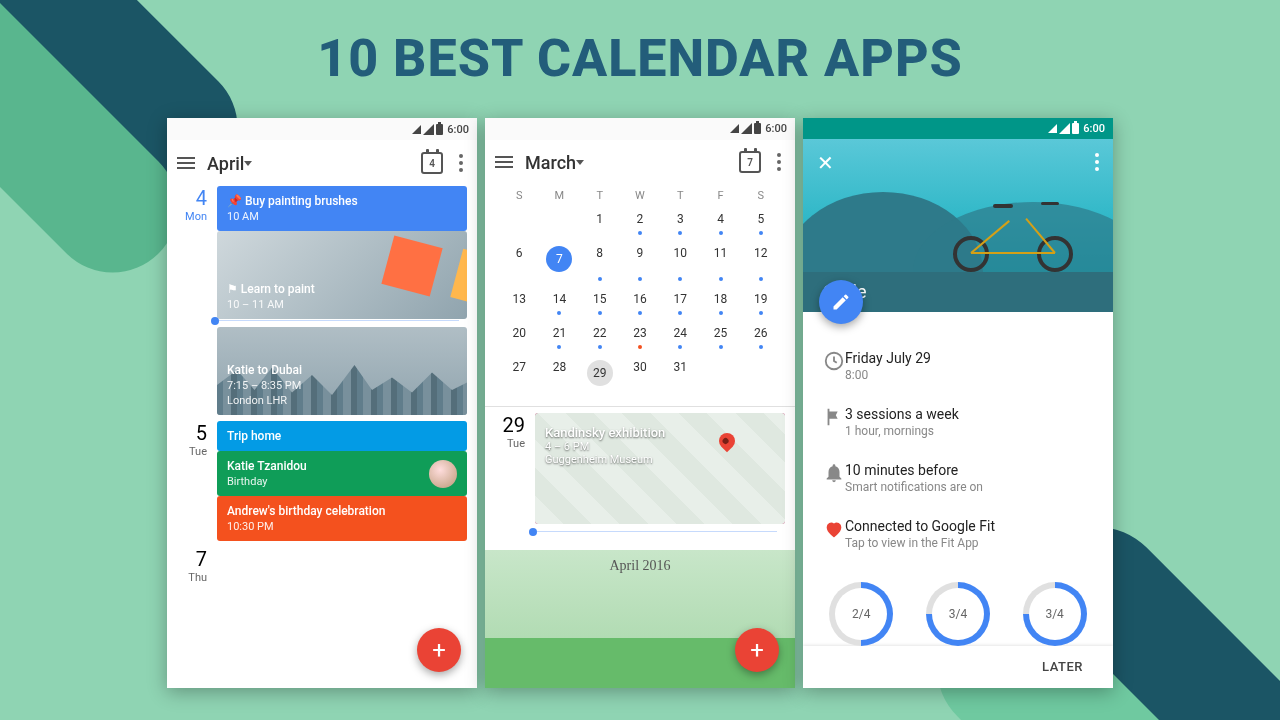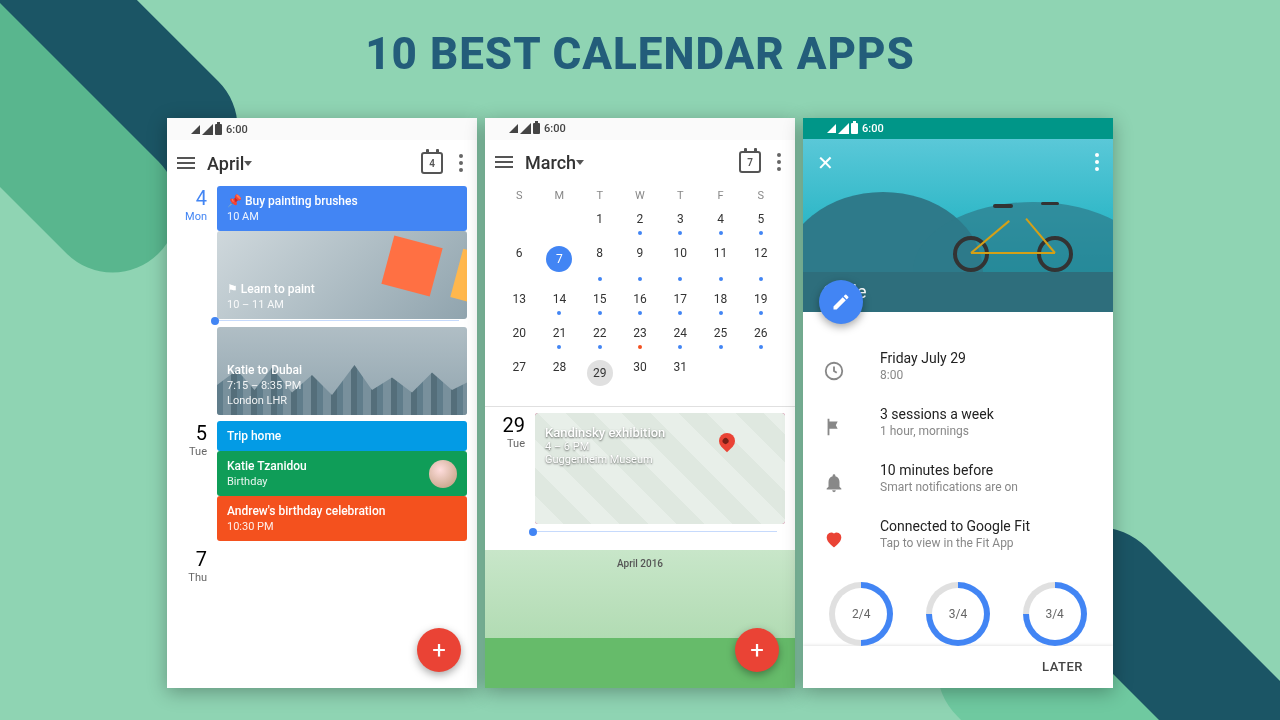--- a/index.html
+++ b/index.html
@@ -2,24 +2,24 @@
 <html><head>
 <meta charset="utf-8">
 <style>
   * { margin:0; padding:0; box-sizing:border-box; font-family: Roboto, Arial, sans-serif; }
   body { width:1280px; height:720px; background:#8fd4b3; position:relative; overflow:hidden; }
   .pill { position:absolute; border-radius:100px; }
   .pill.a { width:420px; height:130px; background:#1b5565; top:-40px; left:-140px; transform:rotate(45deg); }
   .pill.b { width:420px; height:130px; background:#59b68e; top:40px; left:-200px; transform:rotate(45deg); }
   .pill.c { width:460px; height:140px; background:#1b5565; bottom:-60px; right:-160px; transform:rotate(45deg); }
   .pill.d { width:460px; height:140px; background:#6fc9a0; bottom:-130px; right:-70px; transform:rotate(45deg); }
-  .title { position:absolute; top:28px; left:50%; transform:translateX(-50%); font-size:44px; font-weight:800; color:#235d7a; letter-spacing:1px; white-space:nowrap; }
+  .title { position:absolute; top:28px; left:50%; transform:translateX(-50%); font-size:52px; font-weight:800; color:#235d7a; letter-spacing:1px; white-space:nowrap; }
   .phones { position:absolute; top:118px; left:50%; transform:translateX(-50%); display:flex; gap:8px; }
   .phone { width:310px; height:570px; background:#fff; box-shadow:0 4px 18px rgba(0,0,0,.3); display:flex; flex-direction:column; overflow:hidden; position:relative; }
-  .statusbar { height:22px; background:rgba(0,0,0,.02); display:flex; align-items:center; padding:0 24px; gap:4px; font-size:11px; font-weight:500; color:#444; }
+  .statusbar { height:22px; background:rgba(0,0,0,.02); display:flex; align-items:center; justify-content:flex-end; padding:0 8px; gap:4px; font-size:11px; font-weight:500; color:#444; }
   .phone.c .statusbar { background:#009688; color:#fff; }
   .sb-icons { display:flex; gap:2px; align-items:center; }
   .tri { width:0; height:0; border-left:9px solid transparent; border-bottom:9px solid currentColor; }
   .tri2 { width:0; height:0; border-left:11px solid transparent; border-bottom:11px solid currentColor; }
   .batt { width:7px; height:11px; background:currentColor; border-radius:1px; position:relative; }
   .batt:before { content:''; position:absolute; top:-2px; left:2px; width:3px; height:2px; background:currentColor; }
   
   .appbar { height:46px; display:flex; align-items:center; padding:0 10px; gap:12px; }
   .ham { width:18px; height:12px; display:flex; flex-direction:column; justify-content:space-between; }
   .ham span { height:2px; background:#555; }
@@ -67,42 +67,42 @@
   .calgrid .d.sel span.num { display:inline-flex; width:26px; height:26px; align-items:center; justify-content:center; background:#4285f4; color:#fff; border-radius:50%; }
   .calgrid .d.tod span.num { display:inline-flex; width:26px; height:26px; align-items:center; justify-content:center; background:#e0e0e0; color:#333; border-radius:50%; }
   .sep { height:1px; background:#e0e0e0; margin:6px 0; }
   .mapcard { height:111px; background:#be185d; position:relative; border-radius:3px; overflow:hidden; }
   .mapcard:before { content:''; position:absolute; inset:0; background:repeating-linear-gradient(45deg,#e8efe9 0 20px,#dfe8e0 20px 40px); }
   .mapcard .pin { position:absolute; top:20px; right:50px; width:16px; height:16px; background:#ea4335; border-radius:50% 50% 50% 0; transform:rotate(-45deg); }
   .mapcard .pin:after { content:''; position:absolute; top:4px; left:4px; width:6px; height:6px; background:#7a1f16; border-radius:50%; }
   .mapcard .ov2 { position:absolute; left:10px; top:12px; color:#fff; text-shadow:0 1px 2px rgba(0,0,0,.6); }
   .monthdivider { height:140px; background:linear-gradient(#c8e6c9,#a5d6a7); position:relative; margin-top:8px; }
   .monthdivider:before { content:''; position:absolute; bottom:0; left:0; right:0; height:50px; background:#66bb6a; }
-  .monthdivider .lbl { position:absolute; top:8px; left:50%; transform:translateX(-50%); font-size:10px; font-weight:500; color:#555; }
+  .monthdivider .lbl { position:absolute; top:8px; left:50%; transform:translateX(-50%); font-size:14px; font-weight:500; color:#555;font-family:Liberation Serif, serif; }
   
   .hero { height:180px; background:linear-gradient(#5ac8d8,#00a5b5); position:relative; }
   .hero .mtn { position:absolute; bottom:40px; left:-20px; width:200px; height:80px; background:#2e7a8a; border-radius:50% 50% 0 0 / 100% 100% 0 0; }
   .hero .mtn2 { position:absolute; bottom:40px; right:-40px; width:240px; height:70px; background:#2e7a8a; border-radius:50% 50% 0 0 / 100% 100% 0 0; opacity:.7; }
   .hero .strip { position:absolute; bottom:0; left:0; right:0; height:40px; background:#2e6e7c; display:flex; align-items:center; padding-left:20px; color:#fff; font-size:18px; }
   .hero .close { position:absolute; top:14px; left:14px; color:#fff; font-size:20px; line-height:1; }
   .hero .dots { position:absolute; top:14px; right:10px; }
   .hero .dots span { background:#fff; }
   .bike { position:absolute; bottom:40px; right:40px; width:120px; height:70px; }
   .bike .wheel { position:absolute; bottom:0; width:36px; height:36px; border:4px solid #333; border-radius:50%; }
   .bike .wheel.l { left:0; } .bike .wheel.r { right:0; }
   .bike .frame { position:absolute; bottom:18px; left:18px; right:18px; height:2px; background:#d4a017; }
   .bike .frame:before { content:''; position:absolute; left:0; bottom:0; width:50px; height:2px; background:#d4a017; transform-origin:left; transform:rotate(-40deg); }
   .bike .frame:after { content:''; position:absolute; right:0; bottom:0; width:45px; height:2px; background:#d4a017; transform-origin:right; transform:rotate(50deg); }
   .bike .seat { position:absolute; top:2px; left:40px; width:20px; height:4px; background:#333; border-radius:2px; }
   .bike .bar { position:absolute; top:0; right:14px; width:18px; height:3px; background:#333; border-radius:2px; }
   .fab { position:absolute; width:44px; height:44px; border-radius:50%; color:#fff; display:flex; align-items:center; justify-content:center; font-size:24px; box-shadow:0 3px 8px rgba(0,0,0,.35); }
   .fab.red { background:#ea4335; bottom:16px; right:16px; }
   .fab.blue { background:#4285f4; left:16px; top:162px; z-index:2; }
   .detail { padding:26px 18px 10px; }
-  .drow { display:flex; gap:35px; padding:12px 2px; align-items:flex-end; }
+  .drow { display:flex; gap:0; padding:12px 2px; align-items:flex-start; }
   .drow .icn { width:22px; height:22px; color:#888; flex-shrink:0; display:flex; align-items:center; justify-content:center; }
   .drow .txt .p { font-size:14px; color:#222; }
   .drow .txt .sub { font-size:12px; color:#888; margin-top:2px; }
   .rings { display:flex; justify-content:space-around; padding:10px 10px 0; }
   .ring { width:64px; height:64px; border-radius:50%; position:relative; display:flex; align-items:center; justify-content:center; font-size:12px; color:#666; background:conic-gradient(#4285f4 0 var(--p),#e0e0e0 var(--p) 100%); }
   .ring:before { content:''; position:absolute; inset:6px; background:#fff; border-radius:50%; }
   .ring span { position:relative; }
   .later { height:44px; display:flex; align-items:center; justify-content:flex-end; padding:0 30px; font-size:13px; color:#444; font-weight:500; letter-spacing:.5px; box-shadow:0 -1px 3px rgba(0,0,0,.1); }
   svg { width:100%; height:100%; }
 </style>

